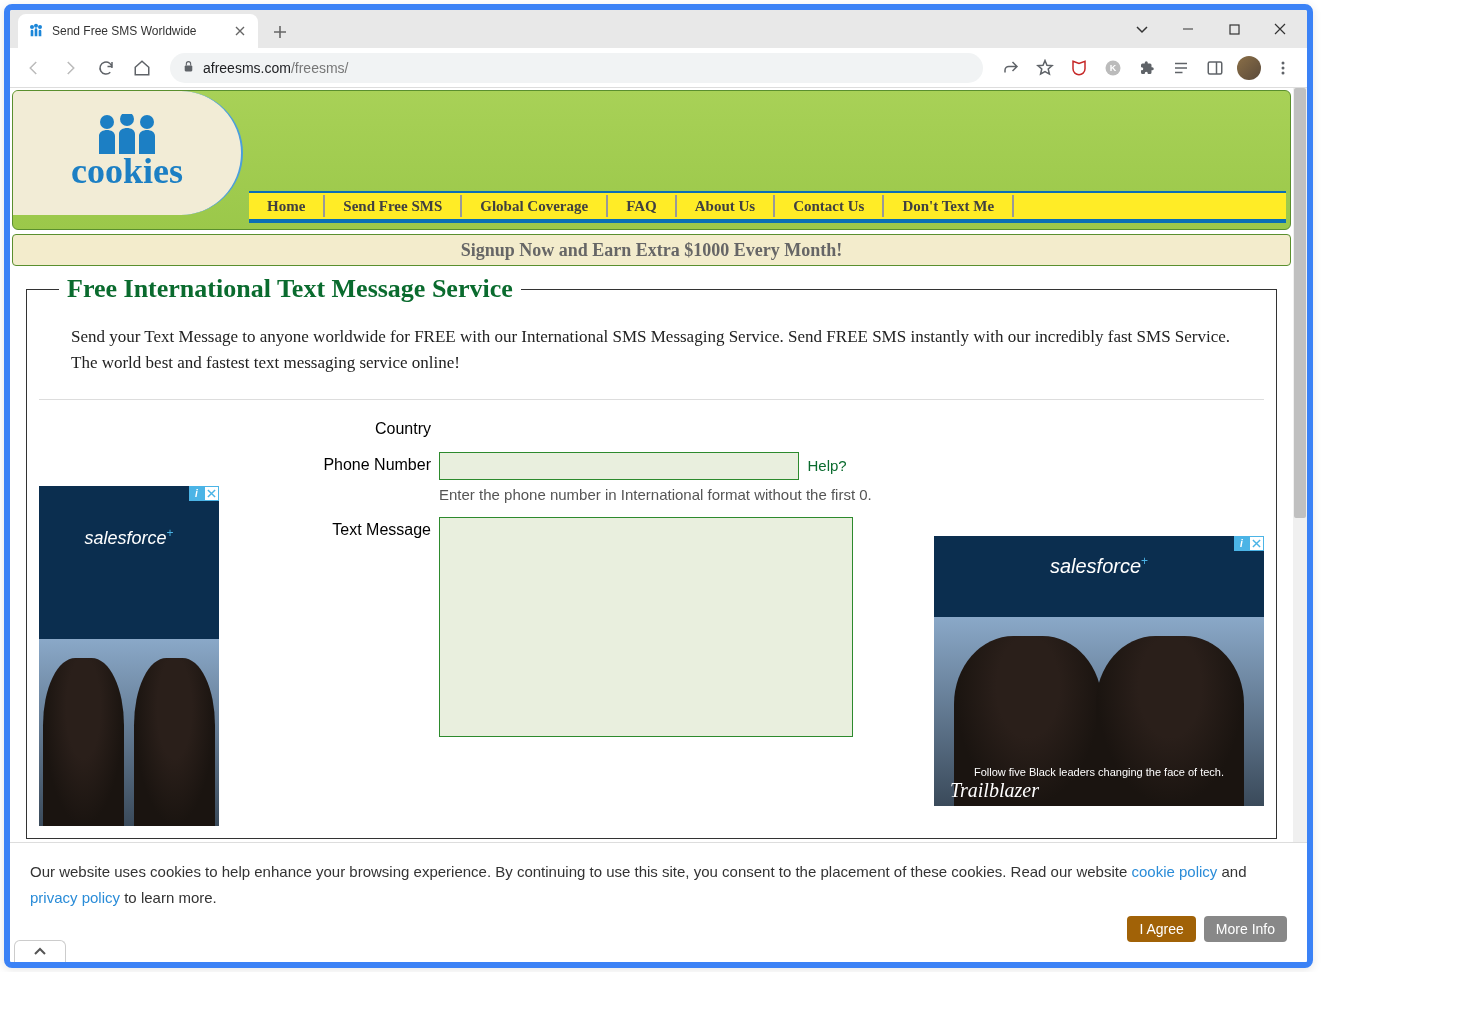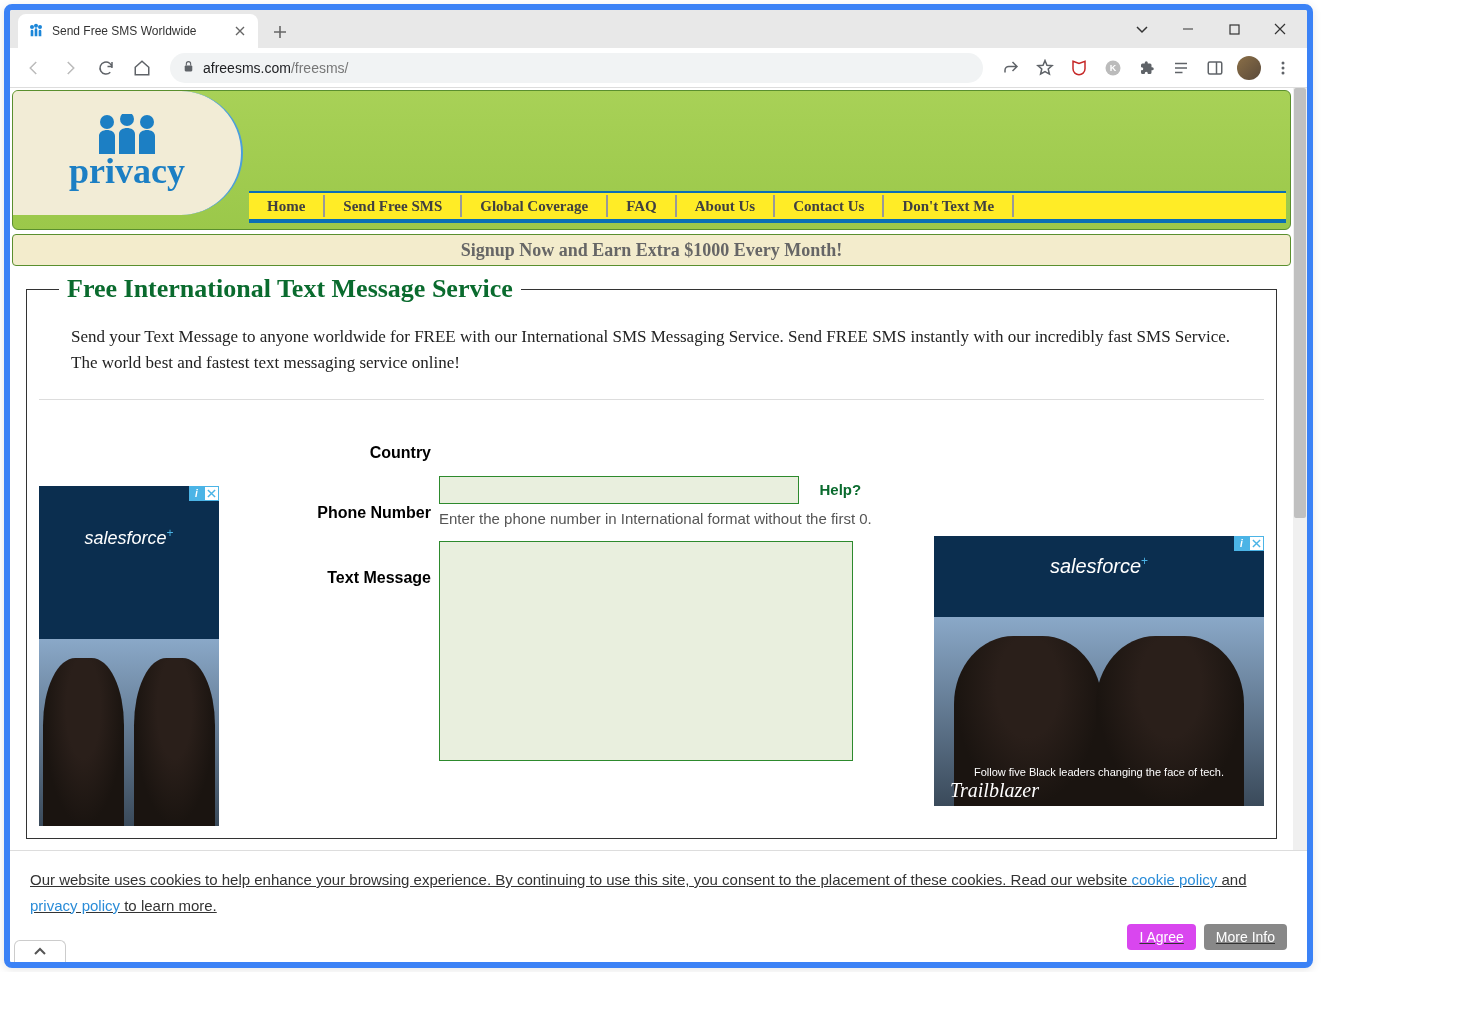--- a/index.html
+++ b/index.html
@@ -59,34 +59,34 @@
 .ad-salesforce { color: #fff; font-size: 18px; font-style: italic; text-align: center; padding-top: 40px; }
 .ad-salesforce sup { font-style: normal; font-size: 12px; color: #4bb4e6; }
 .ad-image { position: absolute; bottom: 0; left: 0; right: 0; height: 55%; background: linear-gradient(to bottom, #8aa8c8 0%, #3a4a5a 100%); }
 .ad-right .ad-salesforce { padding-top: 18px; font-size: 20px; }
 .ad-right .ad-image { height: 70%; }
 .ad-caption { position: absolute; bottom: 28px; left: 0; right: 0; text-align: center; color: #fff; font-size: 11px; }
 .ad-trail { position: absolute; bottom: 4px; left: 16px; color: #fff; font-family: cursive; font-size: 20px; font-style: italic; }
 
 .form-center { flex: 1; padding: 0 40px 0 50px; }
 .form-row { display: flex; align-items: flex-start; margin-bottom: 14px; }
-.form-label { width: 170px; text-align: right; font-weight: bold; font-size: 16px; padding-right: 8px; padding-top: 4px; margin-top: 24px; }
+.form-label { width: 170px; text-align: right; font-weight: normal; font-size: 16px; padding-right: 8px; padding-top: 4px; }
 .form-field { flex: 1; }
 .country-select { width: 360px; height: 28px; background: #e9efde; border: 1px solid #2d8a2d; font-size: 15px; padding: 2px 6px; }
 .phone-input { width: 360px; height: 28px; background: #e9efde; border: 1px solid #2d8a2d; padding: 2px 6px; }
-.help-link { color: #0a6b2e; font-size: 15px; margin-left: 16px; cursor: pointer; font-weight: bold; }
+.help-link { color: #0a6b2e; font-size: 15px; margin-left: 4px; cursor: pointer; }
 .field-hint { color: #555; font-size: 15px; margin-top: 6px; }
 .message-textarea { width: 414px; height: 220px; background: #e9efde; border: 1px solid #2d8a2d; padding: 4px; resize: none; }
 
 
-.cookie-bar { position: absolute; bottom: 0; left: 0; right: 0; background: #fff; border-top: 1px solid #ddd; padding: 16px 20px 12px; font-size: 15px; color: #333; line-height: 1.7; text-decoration: underline; }
+.cookie-bar { position: absolute; bottom: 0; left: 0; right: 0; background: #fff; border-top: 1px solid #ddd; padding: 16px 20px 20px; font-size: 15px; color: #333; line-height: 1.7; }
 .cookie-text a { color: #2a8cd8; text-decoration: none; cursor: pointer; }
 .cookie-buttons { display: flex; justify-content: flex-end; gap: 8px; margin-top: 6px; }
 .cookie-btn { padding: 5px 12px; border-radius: 4px; font-size: 14px; color: #fff; cursor: pointer; border: none; }
-.btn-agree { background: #d946ef; margin-left: 28px; }
+.btn-agree { background: #a16207; margin-left: 28px; }
 .btn-more { background: #888; }
 .expand-tab { position: absolute; bottom: 0; left: 4px; width: 52px; height: 22px; background: #fff; border: 1px solid #ccc; border-bottom: none; border-radius: 6px 6px 0 0; display: flex; align-items: center; justify-content: center; z-index: 10; }
 .ad-figure { position: absolute; width: 45%; top: 10%; bottom: 0; background: radial-gradient(ellipse at 50% 30%, #2a1f1a 30%, #1a1410 70%); border-radius: 40% 40% 0 0; }
 </style>
 </head>
 <body>
 
 <div class="browser-window">
 
   <div class="title-bar">
@@ -221,21 +221,21 @@
         <div class="logo-bubble">
           <div>
             <div class="logo-people">
               <svg viewBox="0 0 80 40" fill="#1c7fc4">
                   <circle cx="20" cy="8" r="7"></circle>
                   <circle cx="40" cy="5" r="7"></circle>
                   <circle cx="60" cy="8" r="7"></circle>
                   <path d="M12 40V22c0-4 4-6 8-6s8 2 8 6v18m4 0V20c0-4 4-6 8-6s8 2 8 6v20m4 0V22c0-4 4-6 8-6s8 2 8 6v18"></path>
                 </svg>
             </div>
-            <div class="logo-text">privacy</div>
+            <div class="logo-text">cookies</div>
           </div>
         </div>
         <div class="nav-menu">
           <div class="nav-item">Home</div>
           <div class="nav-item">Send Free SMS</div>
           <div class="nav-item">Global Coverage</div>
           <div class="nav-item">FAQ</div>
           <div class="nav-item">About Us</div>
           <div class="nav-item">Contact Us</div>
           <div class="nav-item">Don't Text Me</div>

